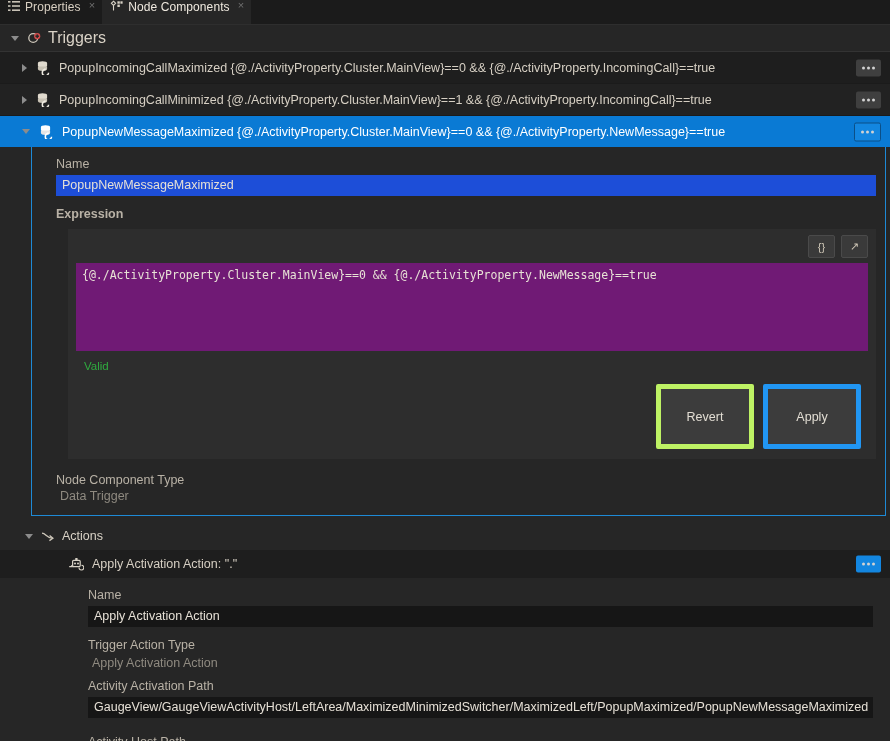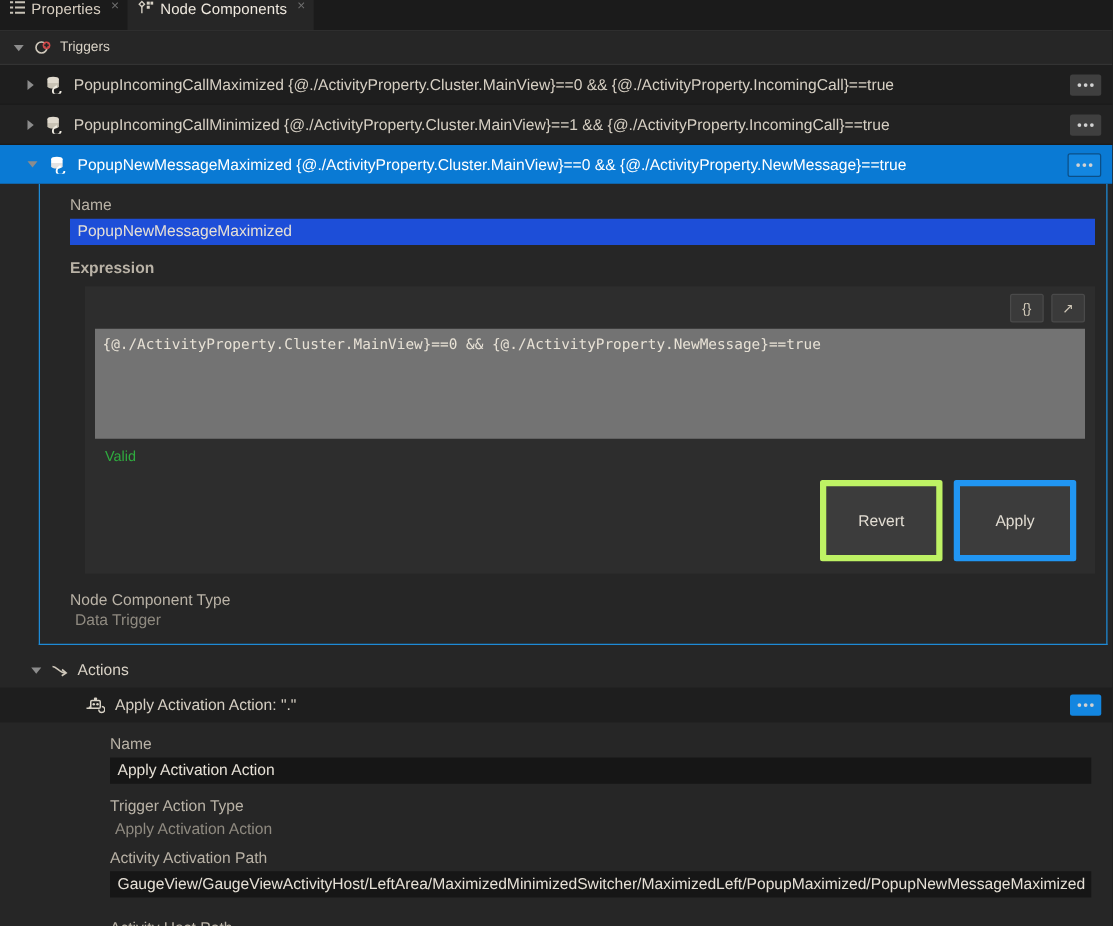--- a/index.html
+++ b/index.html
@@ -42,21 +42,21 @@
   .ico { display: inline-block; line-height: 0; }
 
   
   .section-hdr {
     height: 26px;
     display: flex; align-items: center;
     gap: 7px;
     padding-left: 11px;
     background: #262626;
     border-bottom: 1px solid #333;
-    font-size: 11px;
+    font-size: 16px;
     color: #d9d2c6;
   }
   .caret {
     width: 0; height: 0; display:inline-block;
     border-left: 4px solid transparent;
     border-right: 4px solid transparent;
     border-top: 5px solid #8c8c8c;
     margin-right: 1px;
   }
   .caret.collapsed {
@@ -126,21 +126,21 @@
     background: #3a3a3a;
     border: 1px solid #4a4a4a;
     border-radius: 2px;
     display: flex; align-items: center; justify-content: center;
     color: #d0c8b8;
     font-size: 11px;
     cursor: default;
   }
   .expr-box {
     margin-top: 6px;
-    background: #737373;
+    background: #701a75;
     height: 78px;
     padding: 5px 6px;
     font-family: "DejaVu Sans Mono", monospace;
     font-size: 11.5px;
     color: #e8e2d6;
     line-height: 15px;
     overflow: hidden;
     white-space: pre;
   }
   .valid { color: #2fab3f; font-size: 11.5px; padding: 9px 0 0 8px; }

